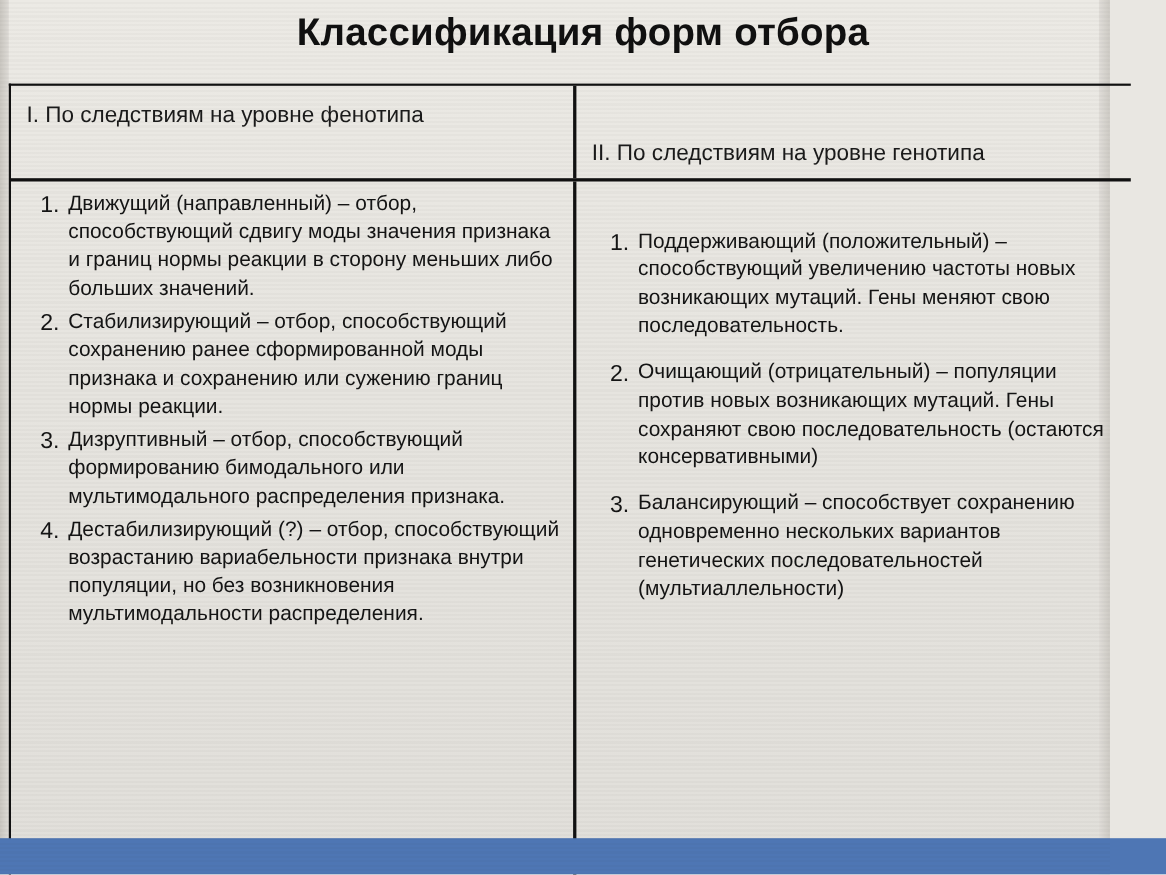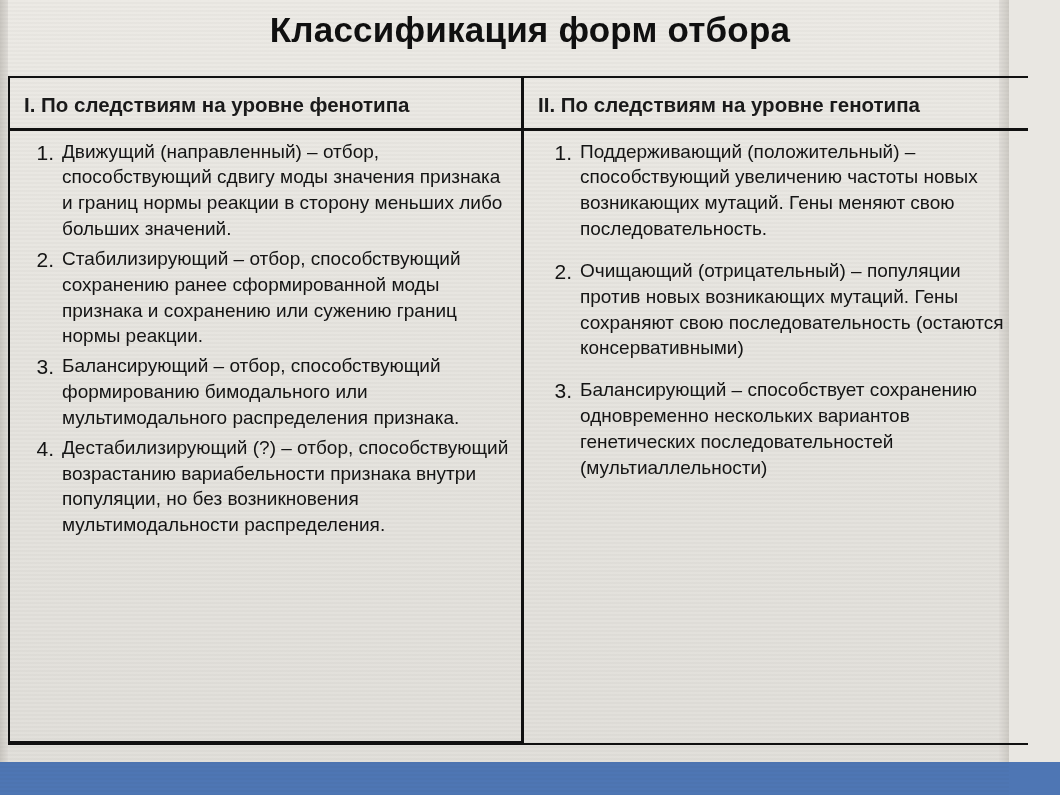--- a/index.html
+++ b/index.html
@@ -69,27 +69,27 @@
   .cell {
     box-sizing: border-box;
     padding: 14px 10px 10px 14px;
   }
   .col-left {
     width: 515px;
     border-right: 3px solid #111;
   }
   .col-right {
     width: 505px;
+    margin-top: 34px;
   }
   .head-text {
     font-size: 20.5px;
     color: #1a1a1a;
     line-height: 1.25;
     white-space: nowrap;
-    font-weight: bold;
   }
   .body-row .col-left {
     min-height: 612px;
     border-bottom: 2px solid #111;
     padding-top: 8px;
   }
   .body-row .col-right {
     min-height: 612px;
     border-bottom: none;
     padding-top: 8px;
@@ -178,21 +178,21 @@
           <li>
             <span class="num">1.</span>
             <span class="itxt">Движущий (направленный) – отбор, способствующий сдвигу моды значения признака и границ нормы реакции в сторону меньших либо больших значений.</span>
           </li>
           <li>
             <span class="num">2.</span>
             <span class="itxt">Стабилизирующий – отбор, способствующий сохранению ранее сформированной моды признака и сохранению или сужению границ нормы реакции.</span>
           </li>
           <li>
             <span class="num">3.</span>
-            <span class="itxt">Балансирующий – отбор, способствующий формированию бимодального или мультимодального распределения признака.</span>
+            <span class="itxt">Дизруптивный – отбор, способствующий формированию бимодального или мультимодального распределения признака.</span>
           </li>
           <li>
             <span class="num">4.</span>
             <span class="itxt">Дестабилизирующий (?) – отбор, способствующий возрастанию вариабельности признака внутри популяции, но без возникновения мультимодальности распределения.</span>
           </li>
         </ol>
       </div>
 
       <div class="cell col-right right-col">
         <ol class="items">

